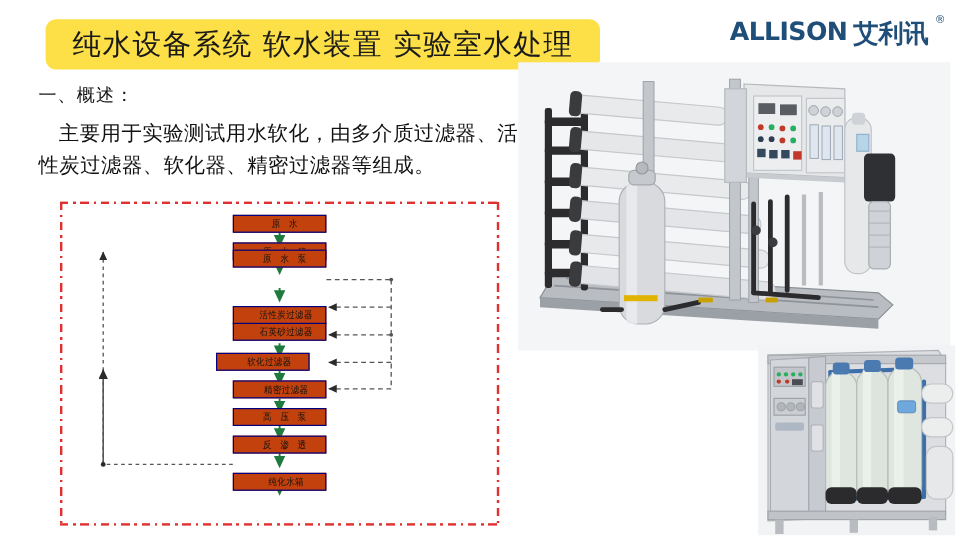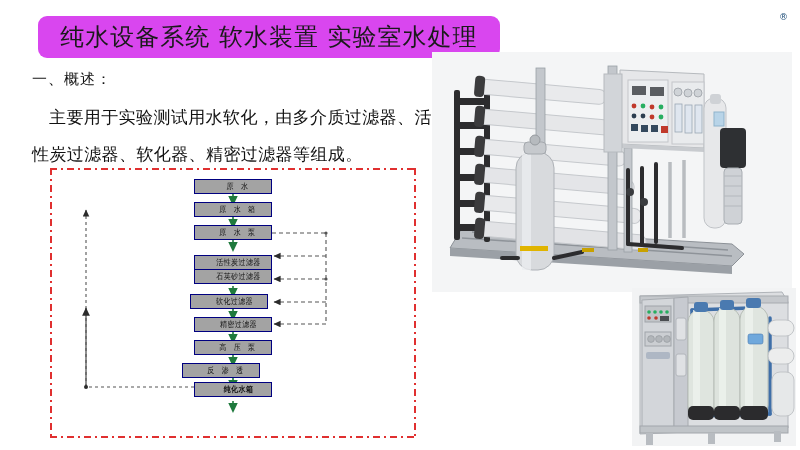--- a/index.html
+++ b/index.html
@@ -7,21 +7,21 @@
   body {
     background:#ffffff;
     font-family:"Liberation Serif","DejaVu Serif",serif;
     position:relative;
     overflow:hidden;
   }
 
   
   #title-banner{
     position:absolute; left:38px; top:16px; width:462px; height:42px;
-    background:#d946ef; border-radius:9px;
+    background:#fde047; border-radius:9px;
     display:flex; align-items:center; justify-content:center;
   }
   #title-banner .txt{
     font-size:24px; color:#1a1a1a; letter-spacing:1px; white-space:nowrap;
     font-family:"DejaVu Serif",serif;
   }
 
   
   #logo{
     position:absolute; right:12px; top:14px;
@@ -40,42 +40,42 @@
     font-size:9px; color:#1f4e79; margin-top:-2px;
   }
 
   
   #overview-heading{
     position:absolute; left:32px; top:70px;
     font-size:15px; color:#111; letter-spacing:1px;
   }
   #overview-para{
     position:absolute; left:32px; top:99px; width:410px;
-    font-size:17px; color:#111; line-height:37px; text-indent:17px;
+    font-size:17px; color:#111; line-height:26px; text-indent:17px;
     letter-spacing:0.4px;
   }
 
   
   #flow-frame{
     position:absolute; left:50px; top:168px; width:366px; height:270px;
     border:2px dashed #e03030;
     background:
       repeating-linear-gradient(to right,#e03030 0 7px,transparent 7px 11px,#e03030 11px 13px,transparent 13px 17px) top left/100% 2px no-repeat,
       repeating-linear-gradient(to right,#e03030 0 7px,transparent 7px 11px,#e03030 11px 13px,transparent 13px 17px) bottom left/100% 2px no-repeat,
       repeating-linear-gradient(to bottom,#e03030 0 7px,transparent 7px 11px,#e03030 11px 13px,transparent 13px 17px) top left/2px 100% no-repeat,
       repeating-linear-gradient(to bottom,#e03030 0 7px,transparent 7px 11px,#e03030 11px 13px,transparent 13px 17px) top right/2px 100% no-repeat;
     border:none;
   }
 
   #flow-svg{ position:absolute; left:50px; top:168px; }
 
   
   .flow-box{
     position:absolute; width:78px; height:15px;
-    background:#a3a3a3; border:1px solid #000080;
+    background:#c2410c; border:1px solid #000080;
     display:flex; align-items:center; justify-content:center;padding-left:11px;
   }
   .flow-box .lbl{
     font-size:7px; color:#111; letter-spacing:0.4px; white-space:nowrap;
     font-family:"DejaVu Sans",sans-serif; transform:scaleY(1.15);
   }
   .flow-box.wide .lbl{ letter-spacing:2.6px; }
 
   
   #photo-main{
@@ -89,20 +89,22 @@
   .ph-svg{ display:block; width:100%; height:100%; }
 </style>
 </head>
 <body>
 
 <div id="title-banner">
   <span class="txt">纯水设备系统  软水装置  实验室水处理</span>
 </div>
 
 <div id="logo">
+  <span class="en">ALLISON</span>
+  <span class="cn">艾利讯</span>
   <span class="reg">®</span>
 </div>
 
 <div id="overview-heading">一、概述：</div>
 <div id="overview-para">主要用于实验测试用水软化，由多介质过滤器、活性炭过滤器、软化器、精密过滤器等组成。</div>
 
 <div id="flow-frame"></div>
 
 <svg id="flow-svg" width="366" height="270" viewBox="0 0 366 270">
   <defs>
@@ -151,42 +153,42 @@
   </g>
   <circle cx="36" cy="219" r="2" fill="#2b2b2b"></circle>
 </svg>
 
 <div class="flow-box wide" style="left:194px; top:179px;">
   <span class="lbl">原  水</span>
 </div>
 <div class="flow-box wide" style="left:194px; top:202px;justify-content:center;">
   <span class="lbl">原 水 箱</span>
 </div>
-<div class="flow-box wide" style="left:194px; top:225px;">
+<div class="flow-box wide" style="left:194px; top:208px;">
   <span class="lbl">原 水 泵</span>
 </div>
 <div class="flow-box" style="left:194px; top:248px;margin-top:21px;">
   <span class="lbl">石英砂过滤器</span>
 </div>
 <div class="flow-box" style="left:194px; top:255px;">
   <span class="lbl">活性炭过滤器</span>
 </div>
-<div class="flow-box" style="left:190px; top:294px;">
+<div class="flow-box" style="left:180px; top:294px;">
   <span class="lbl">软化过滤器</span>
 </div>
 <div class="flow-box" style="left:194px; top:317px;">
   <span class="lbl">精密过滤器</span>
 </div>
 <div class="flow-box wide" style="left:194px; top:340px;">
   <span class="lbl">高 压 泵</span>
 </div>
-<div class="flow-box wide" style="left:182px; top:363px;">
+<div class="flow-box wide" style="left:194px; top:363px;">
   <span class="lbl">反 渗 透</span>
 </div>
-<div class="flow-box" style="left:194px; top:382px;font-weight:bold;">
+<div class="flow-box" style="left:194px; top:394px;">
   <span class="lbl">纯化水箱</span>
 </div>
 
 <div id="photo-main">
 <svg class="ph-svg" viewBox="0 0 360 240" preserveAspectRatio="none">
   <rect width="360" height="240" fill="#f4f5f6"></rect>
 
   <polygon points="18,196 300,214 312,202 300,192 30,176" fill="#b9bdc2" stroke="#8c9197" stroke-width="1"></polygon>
   <polygon points="18,196 300,214 300,222 18,204" fill="#9ba0a6"></polygon>
 

